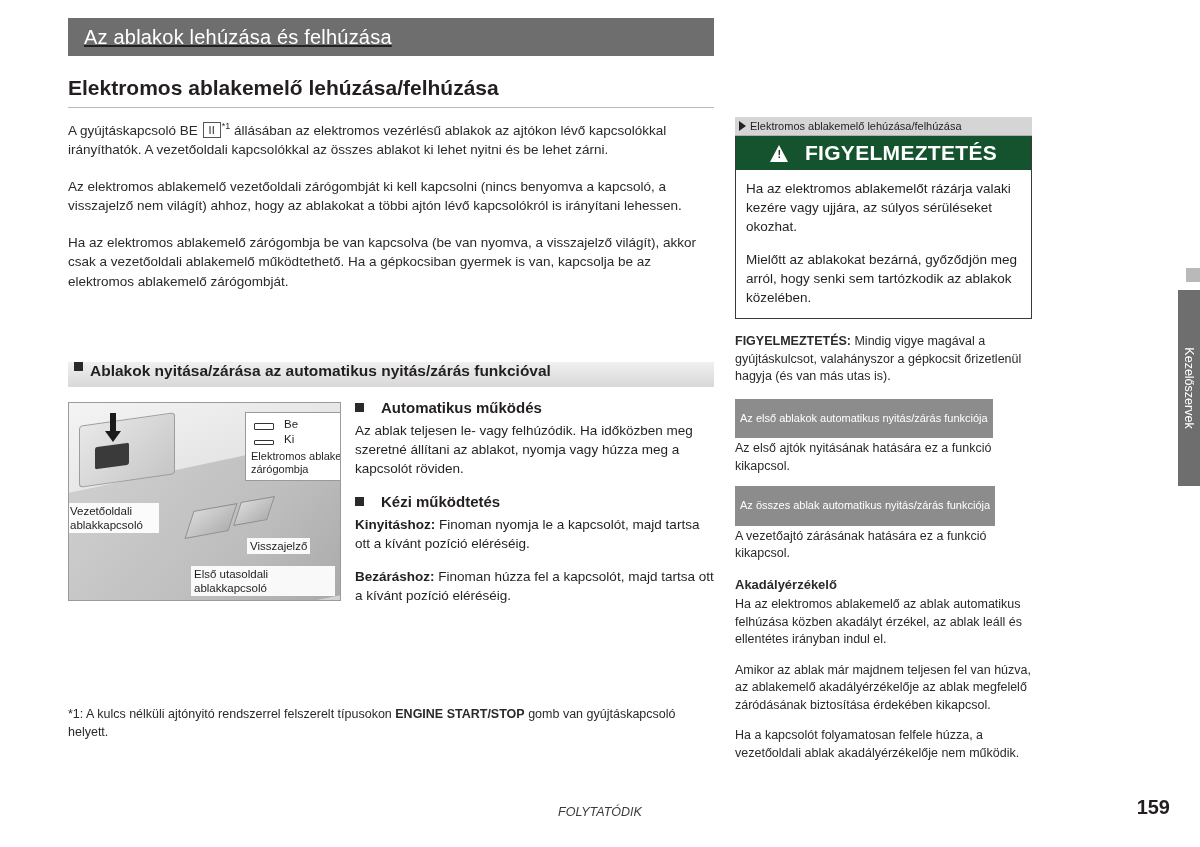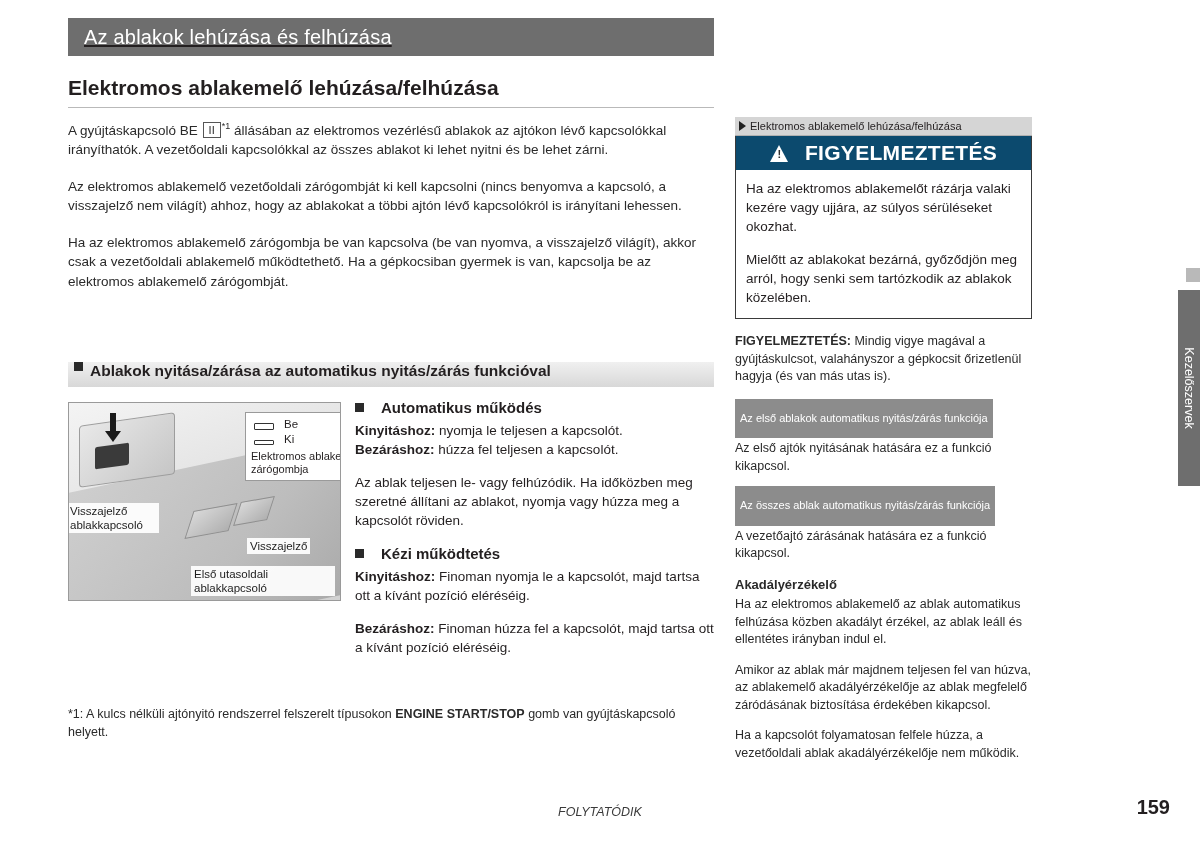--- a/index.html
+++ b/index.html
@@ -159,21 +159,21 @@
     border-bottom:1px solid #b0b0b0;
   }
   .rc-head .tri {
     width:0;height:0;border-left:7px solid #222;border-top:5px solid transparent;border-bottom:5px solid transparent;
   }
   .warn-box {
     border:1px solid #3a3a3a; border-top:none;
     background:#ffffff;
   }
   .warn-title {
-    background:#0c4a6e; color:#ffffff; height:34px;
+    background:#14532d; color:#ffffff; height:34px;
     display:flex; align-items:center; justify-content:center; gap:16px;
     font-size:21px; font-weight:bold; letter-spacing:0.3px;
   }
   .warn-title .tri-ex {
     position:relative; width:19px; height:17px;
   }
   .warn-title .tri-ex::before{
     content:""; position:absolute; left:0; top:0;
     border-left:9.5px solid transparent; border-right:9.5px solid transparent;
     border-bottom:17px solid #ffffff;
@@ -258,32 +258,30 @@
         <span class="glyph"></span>
         <span>Be</span>
       </div>
       <div class="row">
         <span class="glyph ki"></span>
         <span>Ki</span>
       </div>
       <div class="cap">Elektromos ablakemelő zárógombja</div>
     </div>
 
-    <div class="callout" style="left:-2px; top:100px; width:92px;">Visszajelző ablakkapcsoló</div>
+    <div class="callout" style="left:-2px; top:100px; width:92px;">Vezetőoldali ablakkapcsoló</div>
     <div class="callout" style="left:178px; top:135px;">Visszajelző</div>
     <div class="callout" style="left:122px; top:163px; width:144px;">Első utasoldali ablakkapcsoló</div>
   </div>
 
   <div class="mid-col">
     <div class="itemhead">
       <span class="sq"></span>
       <span>Automatikus működés</span>
     </div>
-    <p><b>Kinyitáshoz:</b><span> nyomja le teljesen a kapcsolót.</span><br>
-      <b>Bezáráshoz:</b><span> húzza fel teljesen a kapcsolót.</span></p>
     <p>Az ablak teljesen le- vagy felhúzódik. Ha időközben meg szeretné állítani az ablakot, nyomja vagy húzza meg a kapcsolót röviden.</p>
 
     <div class="itemhead">
       <span class="sq"></span>
       <span>Kézi működtetés</span>
     </div>
     <p><b>Kinyitáshoz:</b><span> Finoman nyomja le a kapcsolót, majd tartsa ott a kívánt pozíció eléréséig.</span></p>
     <p><b>Bezáráshoz:</b><span> Finoman húzza fel a kapcsolót, majd tartsa ott a kívánt pozíció eléréséig.</span></p>
   </div>
 

